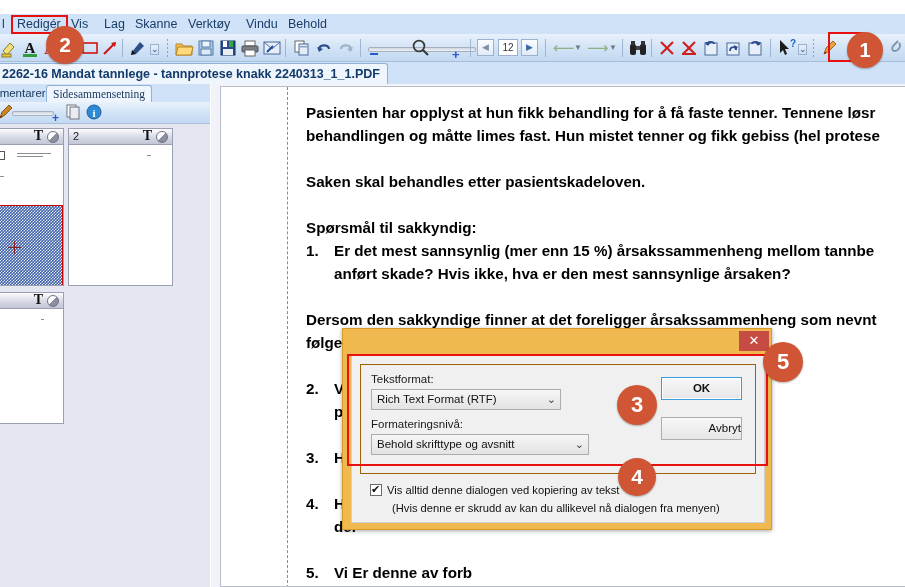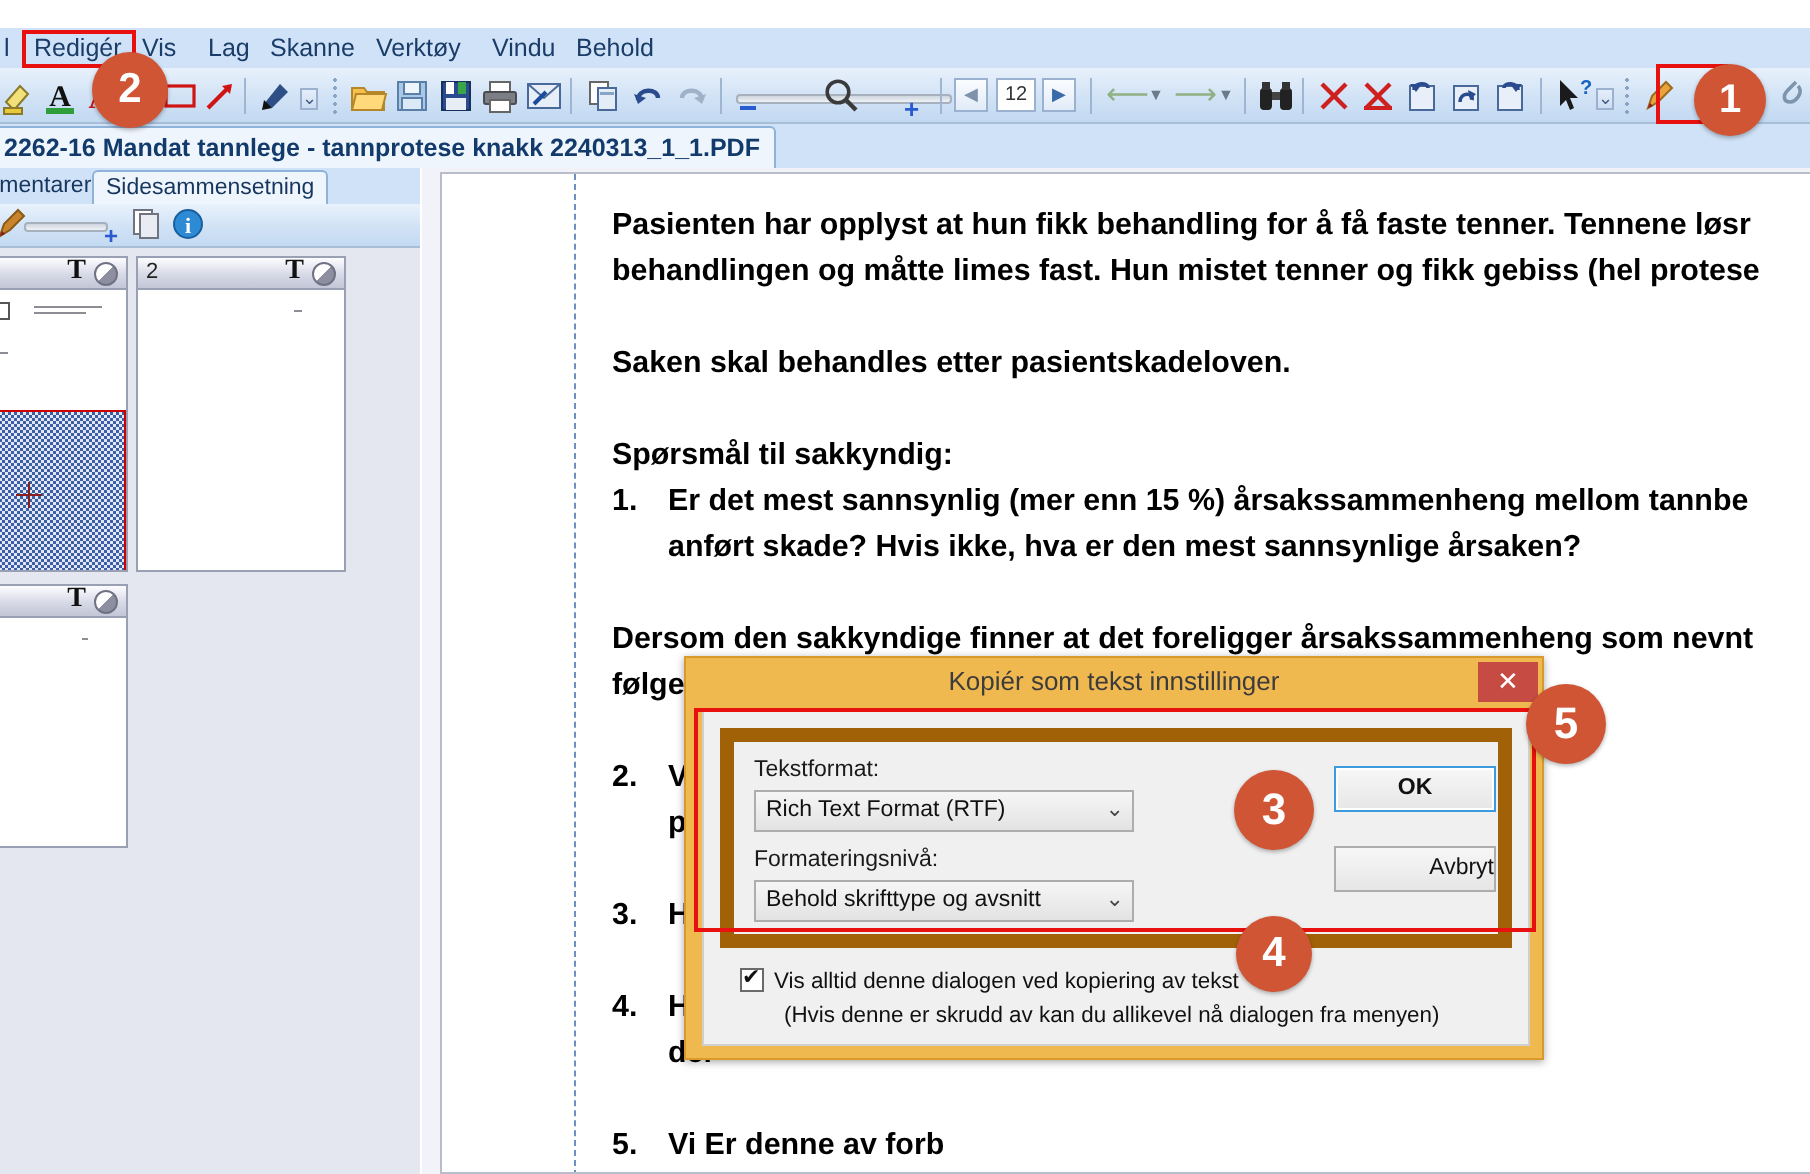--- a/index.html
+++ b/index.html
@@ -72,21 +72,21 @@
   .panel-tabs {
     position: absolute; left: 0; top: 0; width: 210px; height: 18px;
     background: #cfe2f7;
   }
   .ptab {
     position: absolute; top: 1px; height: 17px; line-height: 16px;
     font-size: 11.5px; color: #17365d; white-space: nowrap; padding: 0 6px;
   }
   .ptab.active {
     background: #eef5fd; border: 1px solid #8fb2d8; border-bottom: none;
-    border-radius: 3px 3px 0 0; font-weight: 400;
+    border-radius: 3px 3px 0 0; font-weight: 400; font-family: Liberation Serif, serif;
   }
   .panel-toolbar {
     position: absolute; left: 0; top: 18px; width: 210px; height: 22px;
     background: linear-gradient(#e9f2fc, #cfe1f5 60%, #c3daf2);
     border-bottom: 1px solid #a8bdd6;
   }
   .thumbs {
     position: absolute; left: 0; top: 40px; width: 210px; height: 463px;
     background: #e5e7f0;
     overflow: hidden;
@@ -185,21 +185,21 @@
     background: #c64b42; color: #fff;
     font-size: 13px; line-height: 20px; text-align: center;
     border: none;
   }
   .dlg-body {
     position: absolute; left: 8px; top: 26px; width: 414px; height: 168px;
     background: #f0f0f0; border: 1px solid #cfcfcf;
   }
   .dlg-inner {
     position: absolute; left: 8px; top: 8px; width: 396px; height: 110px;
-    background: #f0f0f0; border: 7px solid #a16207;
+    background: #f0f0f0; border: 1px solid #a16207;
   }
   .fld-label {
     position: absolute; font-size: 11.5px; color: #1a1a1a;
   }
   .combo {
     position: absolute; height: 21px;
     background: linear-gradient(#f6f6f6,#e3e3e3);
     border: 1px solid #adadad;
     font-size: 11.5px; color: #111;
     line-height: 19px; padding-left: 5px;
@@ -569,33 +569,32 @@
           <p><span class="num">4.</span><span>Ha                                                                                       så fall, hvor hyp</span></p>
           <p class="ind">der</p>
           <p class="gap">&nbsp;</p>
           <p><span class="num">5.</span><span>Vi                                                                                          Er denne av forb</span></p>
           <p class="ind">vang art? Dersom det foreligger en vang skade bes denne vurdert i henhold</p>
         </div>
     </div>
   </div>
 
   <div class="dialog">
-    <div class="dlg-title">Kopiér som tekst innstillinger</div>
     <div class="dlg-close">✕</div>
 
     <div class="dlg-body">
       <div class="dlg-inner">
         <div class="fld-label" style="left:10px;top:8px">Tekstformat:</div>
         <div class="combo" style="left:10px;top:24px;width:190px;">
           <span>Rich Text Format (RTF)</span>
           <span class="arrow">⌄</span>
         </div>
 
         <div class="fld-label" style="left:10px;top:53px">Formateringsnivå:</div>
-        <div class="combo" style="left:10px;top:69px;width:190px;">
+        <div class="combo" style="left:10px;top:69px;width:218px;">
           <span>Behold skrifttype og avsnitt</span>
           <span class="arrow">⌄</span>
         </div>
 
         <div class="dlgbtn primary" style="left:300px;top:12px;font-weight:bold;">OK</div>
         <div class="dlgbtn" style="left:300px;top:52px;text-align:right;">Avbryt</div>
       </div>
 
       <div class="chkrow">
         <span class="chkbox"></span><span>Vis alltid denne dialogen ved kopiering av tekst</span>

